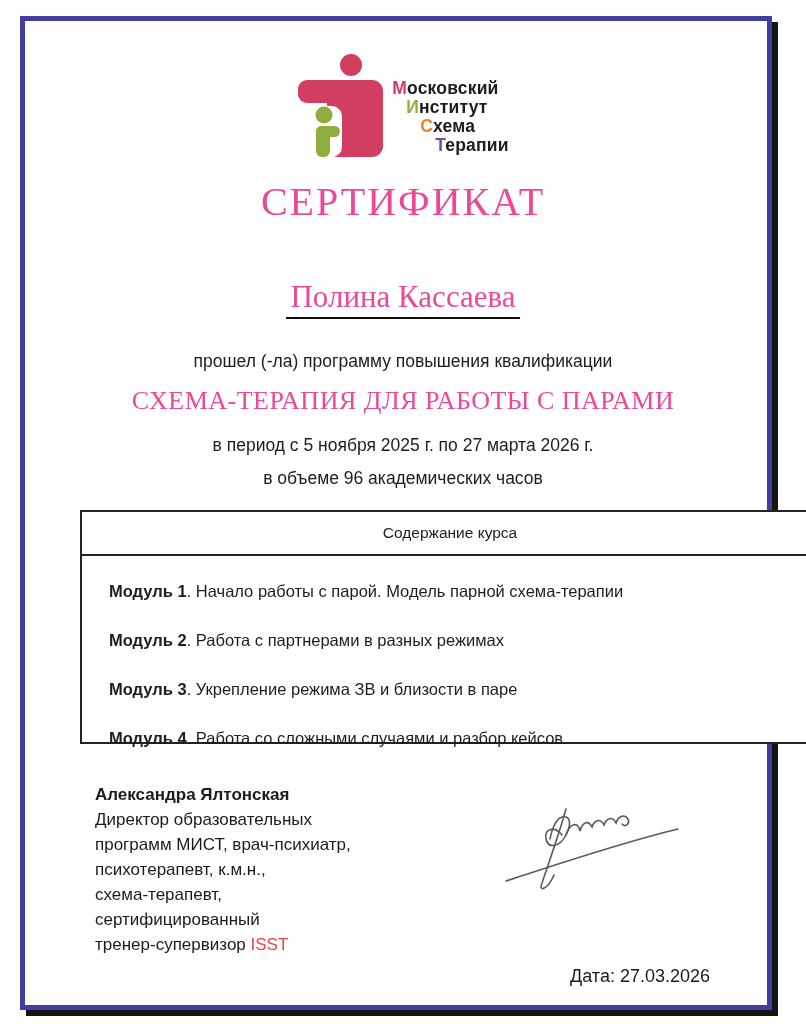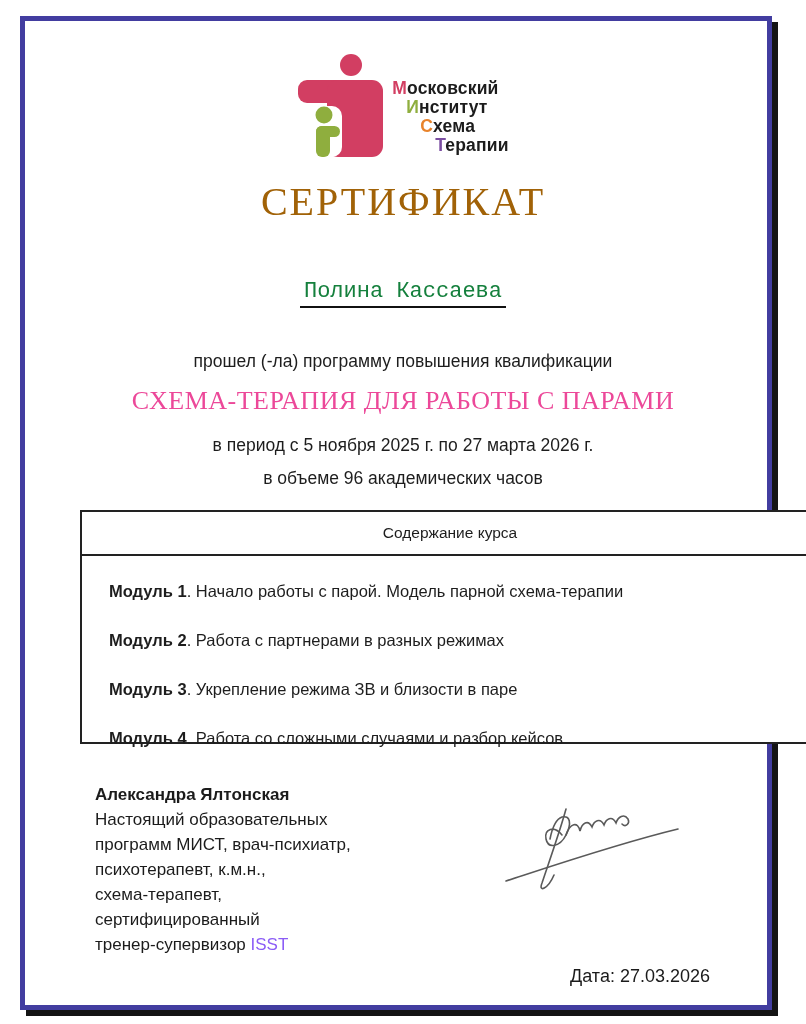--- a/index.html
+++ b/index.html
@@ -9,24 +9,24 @@
   .frame { position:absolute; left:20px; top:16px; width:752px; height:994px;
            border:5px solid #423da0; box-shadow:6px 6px 0 #141414; background:#fff; }
 
   
   .logo-row { position:absolute; top:54px; left:0; width:100%; display:flex; justify-content:center; align-items:flex-start; gap:9px; }
   .logo-icon { width:86px; height:103px; flex:0 0 auto; }
   .logo-text { font-weight:bold; font-size:17.5px; line-height:19px; padding-top:25px; letter-spacing:0.2px; color:#1c1c1c; }
   .ll1 { margin-left:14px; } .ll2 { margin-left:28px; } .ll3 { margin-left:43px; }
 
   .center-line { position:absolute; left:0; width:100%; text-align:center; }
-  .title { top:178px; font-family:"Liberation Serif",serif; font-size:40px; letter-spacing:2px; color:#a16207; }
+  .title { top:178px; font-family:"Liberation Serif",serif; font-size:40px; letter-spacing:2px; color:#ec4899; }
   .statement { top:243px; font-size:17.5px; }
   .recipient-wrap { top:279px; }
-  .recipient { display:inline-block; font-family:Liberation Mono, monospace; font-size:22px; color:#15803d;
+  .recipient { display:inline-block; font-family:Liberation Serif, serif; font-size:31px; color:#ec4899;
                border-bottom:2.5px solid #111; padding:0 4px 2px 4px; }
   .program-line { top:351px; font-size:17.5px; }
   .program-title { top:386px; font-family:"Liberation Serif",serif; font-size:26px; color:#ec4899; letter-spacing:0.5px; }
   .period { top:435px; font-size:17.5px; }
   .volume { top:468px; font-size:17.5px; }
 
   
   .course-table { position:absolute; left:80px; top:510px; width:740px; height:234px; border:2px solid #222; background:#fff; }
   .course-header { height:44px; display:flex; align-items:center; justify-content:center; font-size:15.5px; border-bottom:2px solid #222; }
   .course-body { padding:26px 18px 0 27px; }
@@ -80,26 +80,26 @@
     <div class="course-body">
       <div class="course-row"><b>Модуль 1</b><span>. Начало работы с парой. Модель парной схема-терапии</span></div>
       <div class="course-row"><b>Модуль 2</b><span>. Работа с партнерами в разных режимах</span></div>
       <div class="course-row"><b>Модуль 3</b><span>. Укрепление режима ЗВ и близости в паре</span></div>
       <div class="course-row"><b>Модуль 4</b><span>. Работа со сложными случаями и разбор кейсов</span></div>
     </div>
   </div>
 
   <div class="signer">
     <div class="signer-name">Александра Ялтонская</div>
-    <div>Настоящий образовательных</div>
+    <div>Директор образовательных</div>
     <div>программ МИСТ, врач-психиатр,</div>
     <div>психотерапевт, к.м.н.,</div>
     <div>схема-терапевт,</div>
     <div>сертифицированный</div>
-    <div><span>тренер-супервизор </span><span class="isst" style="color: #8b5cf6;">ISST</span></div>
+    <div><span>тренер-супервизор </span><span class="isst" style="color: #ef4444;">ISST</span></div>
   </div>
 
   <svg class="signature" viewBox="0 0 260 95">
     <g fill="none" stroke="#5a5a5a" stroke-width="1.6" stroke-linecap="round">
       <path d="M 6 86 C 55 70, 120 48, 178 34"></path>
       <path d="M 62 40 C 54 30, 44 34, 46 44 C 48 54, 60 52, 66 40 C 72 28, 70 20, 62 22 C 56 24, 52 34, 50 44"></path>
       <path d="M 66 14 C 60 36, 50 64, 42 88 C 38 98, 48 94, 54 80"></path>
       <path d="M 66 40 C 70 28, 78 26, 80 36 C 82 28, 88 24, 92 32 C 94 26, 100 22, 104 30 C 106 24, 112 20, 116 28 C 118 22, 124 18, 128 24 C 130 28, 126 33, 122 29"></path>
     </g>
   </svg>

